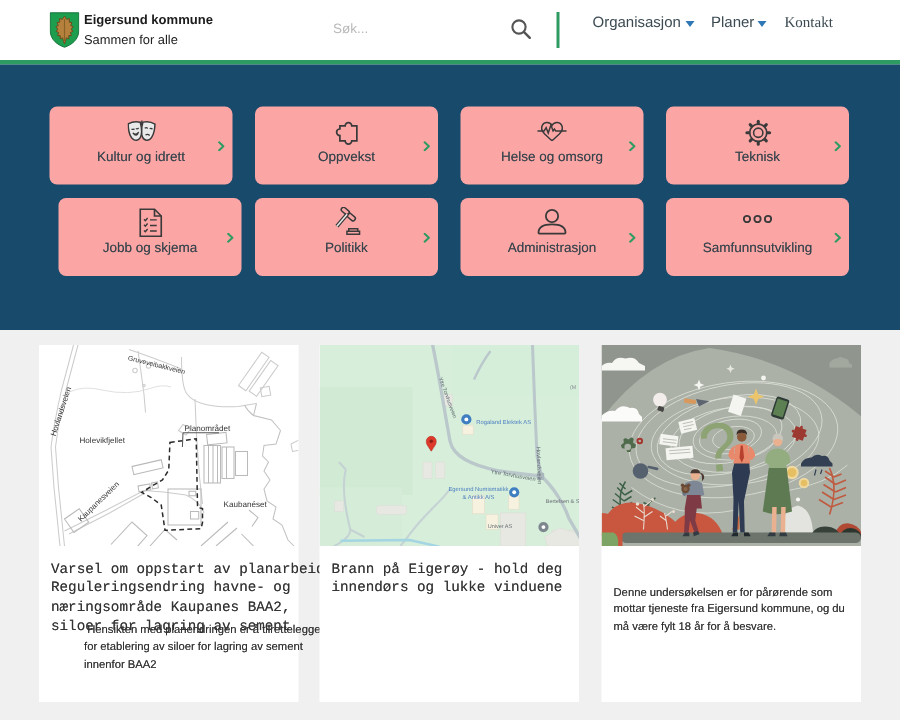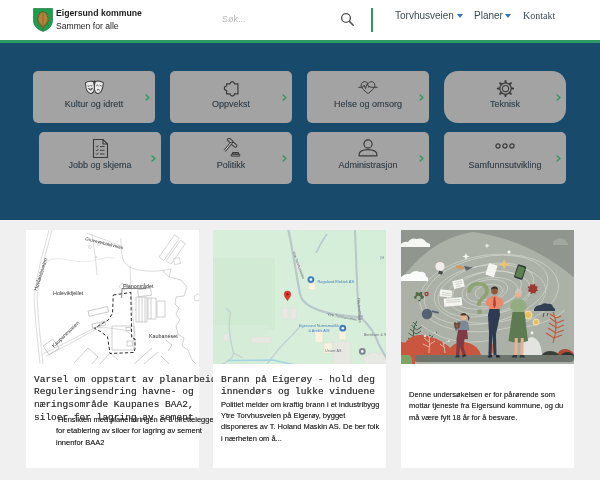--- a/index.html
+++ b/index.html
@@ -14,21 +14,21 @@
   .brand .b2 { font-size:8.6px; color:#222; line-height:12px; }
   .sok { position:absolute; left:222px; top:14px; font-size:9px; color:#b9b9b9; }
   .searchicon { position:absolute; left:340px; top:12px; width:15px; height:15px; }
   .divider { position:absolute; left:371px; top:8px; width:2px; height:24px; background:#2e9b62; }
   .navitem { position:absolute; top:9.5px; font-size:10px; color:#3b4a52; white-space:nowrap; }
   .caret { position:absolute; top:14px; width:0; height:0; border-left:3.5px solid transparent; border-right:3.5px solid transparent; border-top:4.5px solid #2f77b5; }
 
   .greenline { position:absolute; left:0; top:40px; width:600px; height:2.5px; background:#2e9b62; }
   .band { position:absolute; left:0; top:42.5px; width:600px; height:177px; background:#174a6b; }
 
-  .tile { position:absolute; width:122px; height:52px; background:#a3a3a3; border-radius:5px; }
+  .tile { position:absolute; width:122px; height:52px; background:#fca5a5; border-radius:5px; }
   .tile .icon { position:absolute; left:0; right:0; top:0; text-align:center; }
   .tile .icon svg { display:block; margin:0 auto; }
   .tile .label { position:absolute; left:0; right:0; top:27.5px; text-align:center; font-size:9px; color:#37444c; text-shadow:0 0 0.3px rgba(55,68,76,0.6); }
   .tile .chev { position:absolute; right:5.5px; top:50%; margin-top:-3px; width:5px; height:7px; }
 
   
   .card { position:absolute; top:230px; width:173px; height:238px; background:#ffffff; }
   .card .img { position:absolute; left:0; top:0; width:173px; height:134px; overflow:hidden; }
   .card .title { position:absolute; left:8px; right:2px; top:143.5px; font-size:9.5px; line-height:12.9px; color:#333; white-space:nowrap; text-shadow:0 0 0.35px rgba(51,51,51,0.7);font-family:Liberation Mono, monospace; }
   .card .body { position:absolute; left:8px; right:2px; font-size:7.5px; line-height:11.3px; color:#333; white-space:nowrap; text-shadow:0 0 0.4px rgba(51,51,51,0.75); }
@@ -48,21 +48,21 @@
     <div class="brand">
       <div class="b1">Eigersund kommune</div>
       <div class="b2">Sammen for alle</div>
     </div>
     <div class="sok">Søk...</div>
     <svg class="searchicon" viewBox="0 0 15 15">
         <circle cx="6" cy="6" r="4.4" fill="none" stroke="#555" stroke-width="1.4"></circle>
         <line x1="9.4" y1="9.4" x2="13.2" y2="13.2" stroke="#555" stroke-width="1.6" stroke-linecap="round"></line>
       </svg>
     <div class="divider"></div>
-    <div class="navitem" style="left:395px;">Torvhusveien</div>
+    <div class="navitem" style="left:395px;">Organisasjon</div>
     <div class="caret" style="left:457px;"></div>
     <div class="navitem" style="left:474px;text-align:center;">Planer</div>
     <div class="caret" style="left:505px;"></div>
     <div class="navitem" style="left:523px;font-family:Liberation Serif, serif;">Kontakt</div>
   </div>
   <div class="greenline"></div>
   <div class="band"></div>
 
   <div class="tile" style="left:33px; top:71px;">
     <div class="icon" style="top:9px;">
@@ -101,21 +101,21 @@
     <div class="icon" style="top:8px;">
         <svg width="19" height="19" viewBox="0 0 19 19">
       <path d="M4.6,4.9 H8.1 a2.2,2.2 0 1 1 4.4,0 H15.9 V14.9 H12.5 a2.2,2.2 0 1 1 -4.4,0 H4.6 V11.4 a2.2,2.2 0 1 1 0,-4.4 Z" fill="none" stroke="#3a3a3a" stroke-width="1.15"></path>
     </svg>
       </div>
     <div class="label">Oppvekst</div>
     <svg class="chev" viewBox="0 0 5 7">
         <path d="M1.1,0.9 L3.9,3.5 L1.1,6.1" fill="none" stroke="#2e9b62" stroke-width="1.4" stroke-linecap="round" stroke-linejoin="round"></path>
       </svg>
   </div>
-  <div class="tile" style="left:444px; top:71px;border-radius:14px;">
+  <div class="tile" style="left:444px; top:71px;">
     <div class="icon" style="top:8px;">
         <svg width="19" height="19" viewBox="0 0 19 19">
       <g stroke="#3a3a3a" fill="none">
         <circle cx="9.5" cy="9.5" r="5.7" stroke-width="1.15"></circle>
         <circle cx="9.5" cy="9.5" r="3.1" stroke-width="1.05"></circle>
         <g stroke-width="2" stroke-linecap="round">
           <path d="M9.5,1.9 L9.5,3.2"></path>
               <path d="M9.5,15.8 L9.5,17.1"></path>
           <path d="M1.9,9.5 L3.2,9.5"></path>
               <path d="M15.8,9.5 L17.1,9.5"></path>
@@ -310,21 +310,20 @@
             <circle cx="129.8" cy="98.2" r="1.3" fill="#fff"></circle>
         <circle cx="149.3" cy="121.4" r="3.4" fill="#7d878d"></circle>
             <circle cx="149.3" cy="121.4" r="1.3" fill="#fff"></circle>
       </g>
       <g>
         <path d="M74.5,70.8 C72,67 71.2,66.2 71.2,64.2 a3.3,3.3 0 0 1 6.6,0 C77.8,66.2 77,67 74.5,70.8 Z" fill="#de3a2c" stroke="#b52b20" stroke-width="0.4"></path>
         <circle cx="74.5" cy="64.2" r="1.2" fill="#8c1f16"></circle>
       </g>
     </svg></div>
     <div class="title">Brann på Eigerøy - hold deg<br>innendørs og lukke vinduene</div>
-    <div class="body" style="top:168.7px;">Politiet melder om kraftig brann i et industribygg<br>Ytre Torvhusveien på Eigerøy, bygget<br>disponeres av T. Holand Maskin AS. De ber folk<br>i nærheten om å...</div>
   </div>
   <div class="card" style="left:401px;">
     <div class="img" id="ill3"><svg width="174" height="134" viewBox="0 0 174 134">
       <rect width="174" height="134" fill="#abb1a7"></rect>
       <path d="M-2,52 Q30,8 72,2 Q130,10 176,50 L176,-2 L-2,-2 Z" fill="#90968e"></path>
       <g fill="none" stroke="#e1e3dc" stroke-width="0.55" opacity="0.9">
         <ellipse cx="88" cy="63" rx="70" ry="38" transform="rotate(-8 88 63)"></ellipse>
         <ellipse cx="85" cy="60" rx="63" ry="33" transform="rotate(-12 85 60)"></ellipse>
         <ellipse cx="89" cy="64" rx="56" ry="29" transform="rotate(-5 89 64)"></ellipse>
         <ellipse cx="85" cy="60" rx="49" ry="25" transform="rotate(-14 85 60)"></ellipse>

